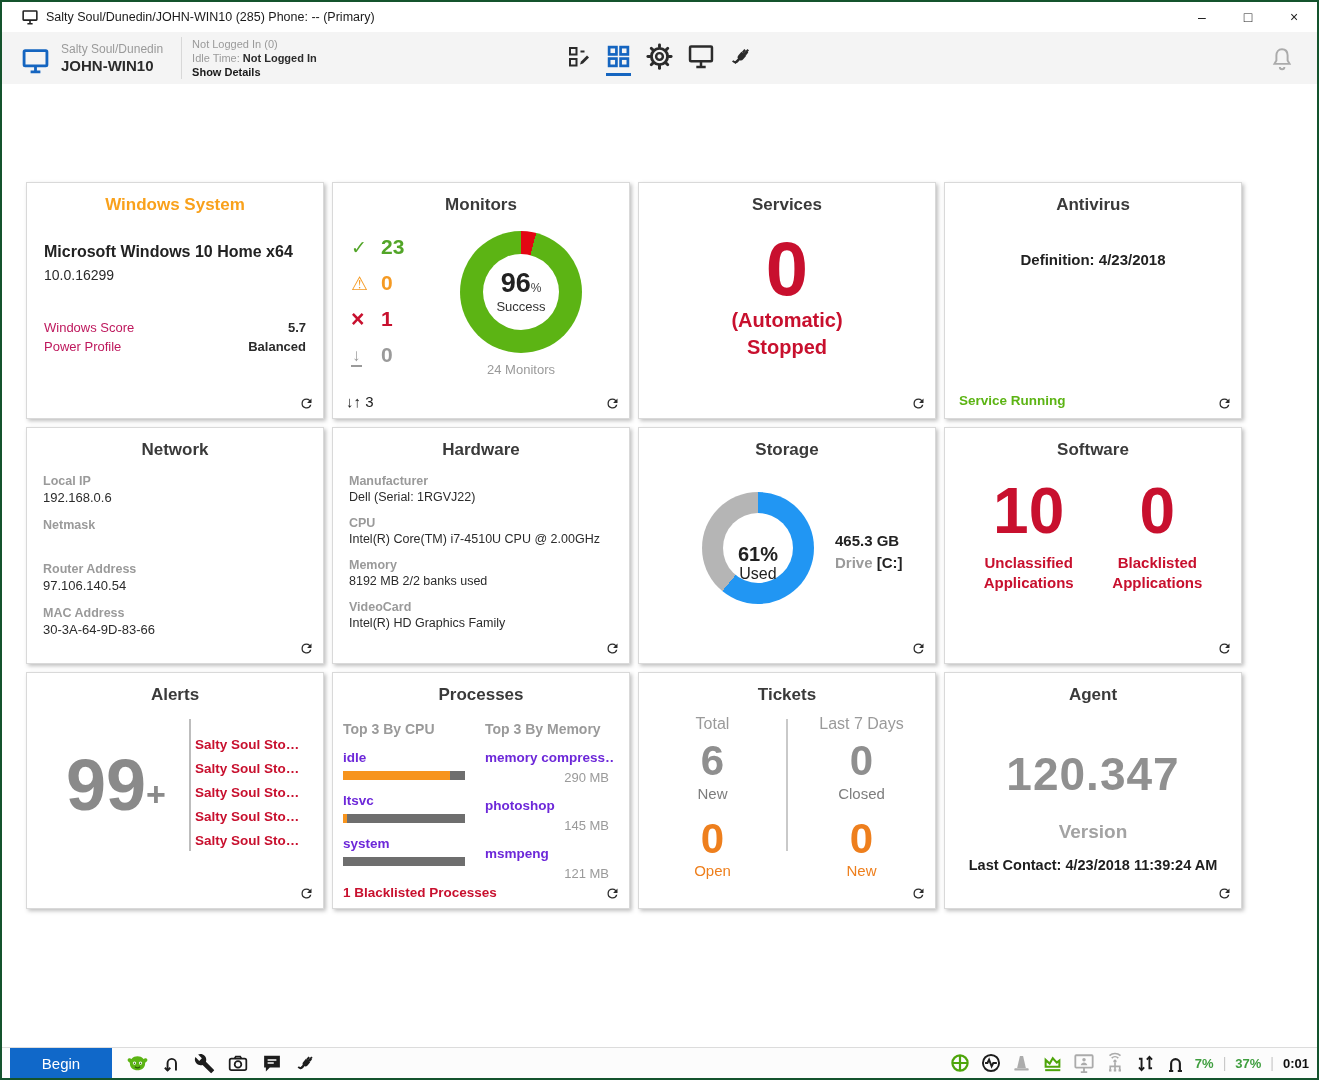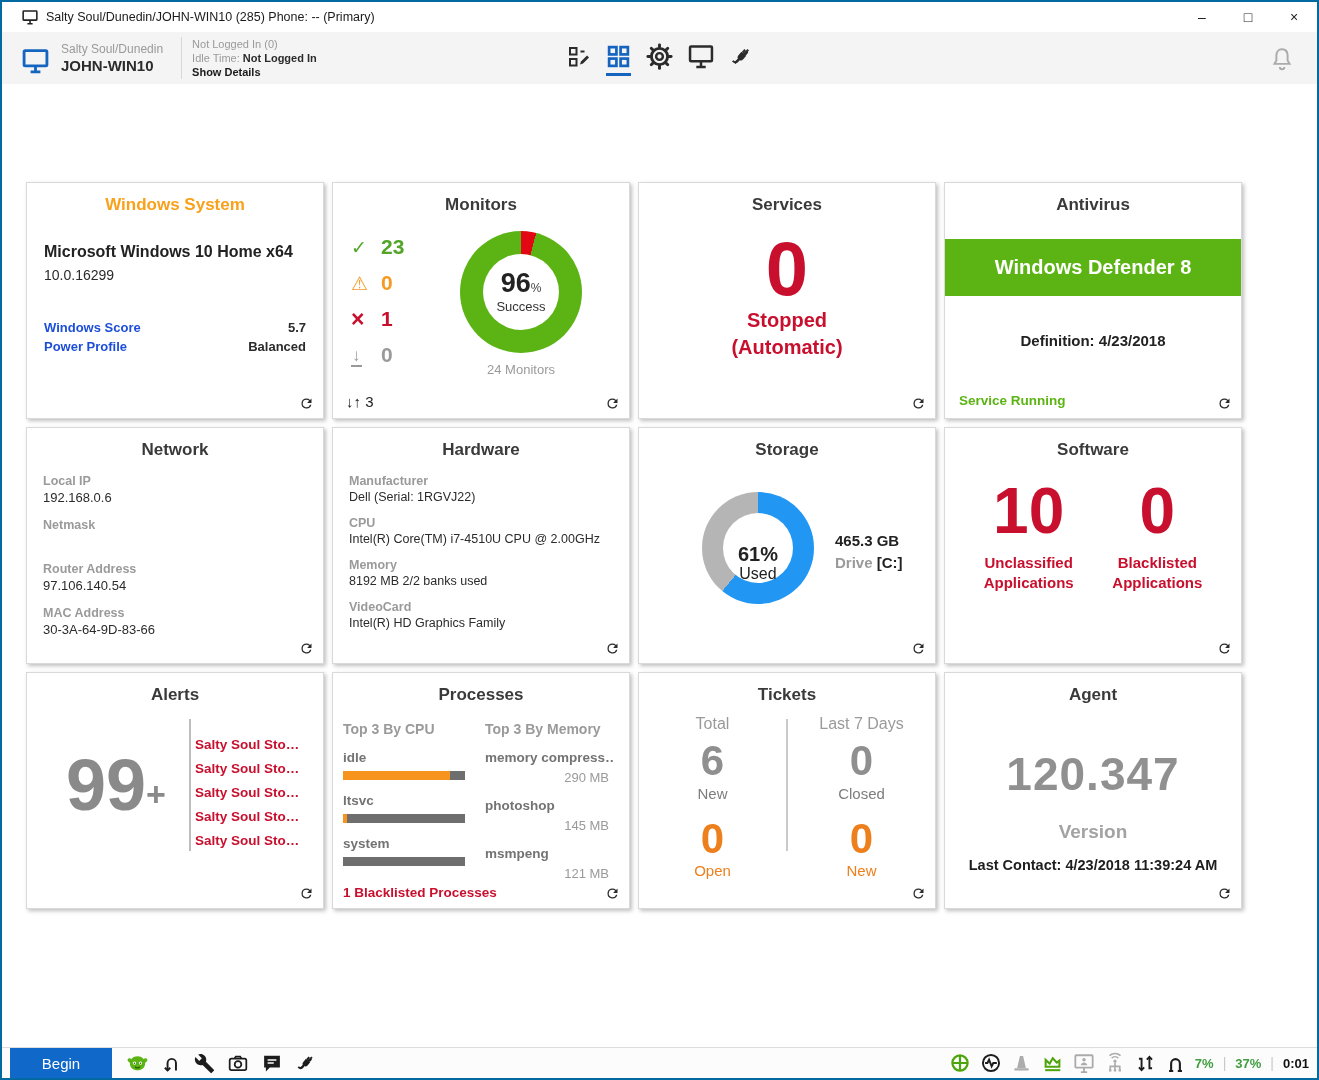--- a/index.html
+++ b/index.html
@@ -1,18 +1,18 @@
 <!DOCTYPE html>
 <html><head>
 <meta charset="utf-8">
 <style>
   * { box-sizing: border-box; margin: 0; padding: 0; }
   html,body { width:1319px; height:1080px; }
   body { font-family:"Liberation Sans", sans-serif; background:#fff; position:relative; overflow:hidden; }
-  .window { position:absolute; inset:0; border:2px solid #0369a1; background:#fff; overflow:hidden; }
+  .window { position:absolute; inset:0; border:2px solid #14532d; background:#fff; overflow:hidden; }
 
   
   .titlebar { height:30px; display:flex; align-items:center; background:#fff; position:relative; }
   .titlebar .app-icon { margin-left:20px; color:#222; display:flex; }
   .titlebar .title { margin-left:8px; font-size:12.5px; color:#1a1a1a; }
   .win-controls { position:absolute; right:0; top:0; height:30px; display:flex; }
   .win-btn { width:46px; height:30px; display:flex; align-items:center; justify-content:center; font-size:14px; color:#222; cursor:pointer; }
 
   
   .header { height:52px; background:#F4F4F4; display:flex; align-items:center; position:relative; }
@@ -36,21 +36,21 @@
   .tile h2 { margin-top:12px; text-align:center; font-size:17px; color:#3a3a3a; font-weight:bold; }
   .tile h2.orange { color:#F9A11B; }
   .refresh { position:absolute; right:9px; bottom:7px; color:#2b2b2b; cursor:pointer; display:flex; }
 
   
   .ws-body { padding:0 17px; }
   .ws-os { margin-top:28px; font-size:16px; font-weight:bold; color:#222; }
   .ws-build { margin-top:6px; font-size:14px; color:#2b2b2b; }
   .ws-rows { margin-top:36px; }
   .ws-row { display:flex; justify-content:space-between; font-size:13px; line-height:1.45; }
-  .ws-row .lbl { color:#1d4ed8; font-weight:bold; }
+  .ws-row .lbl { color:#be185d; font-weight:normal; }
   .ws-row .val { color:#2b2b2b; font-weight:600; }
 
   
   .mon-stats { position:absolute; left:18px; top:46px; }
   .mon-stat { display:flex; align-items:center; height:36px; font-size:21px; font-weight:bold; }
   .mon-stat .ic { width:30px; font-size:19px; font-weight:normal; }
   .c-green { color:#52A528; } .c-orange { color:#F59A23; } .c-red { color:#C8102E; } .c-gray { color:#9A9A9A; }
   .dl-ic { display:inline-block; border-bottom:2px solid #9A9A9A; line-height:1; padding:0 1px 1px 1px; font-size:17px; }
   .donut { border-radius:50%; position:absolute; }
   .donut-hole { position:absolute; background:#fff; border-radius:50%; display:flex; flex-direction:column; align-items:center; justify-content:center; }
@@ -100,21 +100,21 @@
   .al-99 { font-size:72px; line-height:1; }
   .al-plus { font-size:34px; vertical-align:4px; }
   .al-div { position:absolute; left:162px; top:46px; width:2px; height:132px; background:#BDBDBD; }
   .al-list { position:absolute; left:168px; top:60px; right:8px; }
   .al-item { font-size:13.5px; font-weight:bold; color:#C8102E; line-height:1.78; cursor:pointer; white-space:nowrap; overflow:hidden; }
 
   
   .pr-col { position:absolute; top:48px; width:128px; }
   .pr-col.left { left:10px; } .pr-col.right { left:152px; }
   .pr-hdr { font-size:14px; font-weight:bold; color:#9A9A9A; }
-  .pr-name { font-size:13.5px; font-weight:bold; color:#737373; margin-top:13px; white-space:nowrap; overflow:hidden; }
+  .pr-name { font-size:13.5px; font-weight:bold; color:#6d28d9; margin-top:13px; white-space:nowrap; overflow:hidden; }
   .pr-bar { margin-top:6px; width:122px; height:9px; background:#6E6E6E; position:relative; }
   .pr-fill { position:absolute; left:0; top:0; bottom:0; background:#F7941D; }
   .pr-mem-val { font-size:13px; color:#9A9A9A; text-align:right; margin-top:5px; padding-right:4px; }
   .pr-black { position:absolute; left:10px; bottom:8px; font-size:13.5px; font-weight:bold; color:#C8102E; }
 
   
   .tk-body { display:flex; margin-top:10px; text-align:center; }
   .tk-col { flex:1; }
   .tk-hdr { font-size:16px; color:#9A9A9A; }
   .tk-num-gray { font-size:42px; font-weight:bold; color:#8F8F8F; line-height:1.15; margin-top:4px; }
@@ -293,33 +293,32 @@
           <svg width="15" height="15" viewBox="0 0 24 24">
             <path fill="currentColor" d="M17.65 6.35A7.95 7.95 0 0 0 12 4a8 8 0 1 0 7.73 10h-2.08A6 6 0 1 1 12 6c1.66 0 3.14.69 4.22 1.78L13 11h7V4l-2.35 2.35z"></path>
           </svg>
         </span>
     </div>
 
     <div class="tile">
       <h2>Services</h2>
       <div class="svc-body">
         <div class="svc-zero">0</div>
+        <div class="svc-line">(Automatic)</div>
         <div class="svc-line">Stopped</div>
-        <div class="svc-line">(Automatic)</div>
       </div>
       <span class="refresh">
           <svg width="15" height="15" viewBox="0 0 24 24">
             <path fill="currentColor" d="M17.65 6.35A7.95 7.95 0 0 0 12 4a8 8 0 1 0 7.73 10h-2.08A6 6 0 1 1 12 6c1.66 0 3.14.69 4.22 1.78L13 11h7V4l-2.35 2.35z"></path>
           </svg>
         </span>
     </div>
 
     <div class="tile">
       <h2>Antivirus</h2>
-      <div class="av-banner">Windows Defender 8</div>
       <div class="av-def">Definition: 4/23/2018</div>
       <div class="av-status">Service Running</div>
       <span class="refresh">
           <svg width="15" height="15" viewBox="0 0 24 24">
             <path fill="currentColor" d="M17.65 6.35A7.95 7.95 0 0 0 12 4a8 8 0 1 0 7.73 10h-2.08A6 6 0 1 1 12 6c1.66 0 3.14.69 4.22 1.78L13 11h7V4l-2.35 2.35z"></path>
           </svg>
         </span>
     </div>
 
     <div class="tile">

